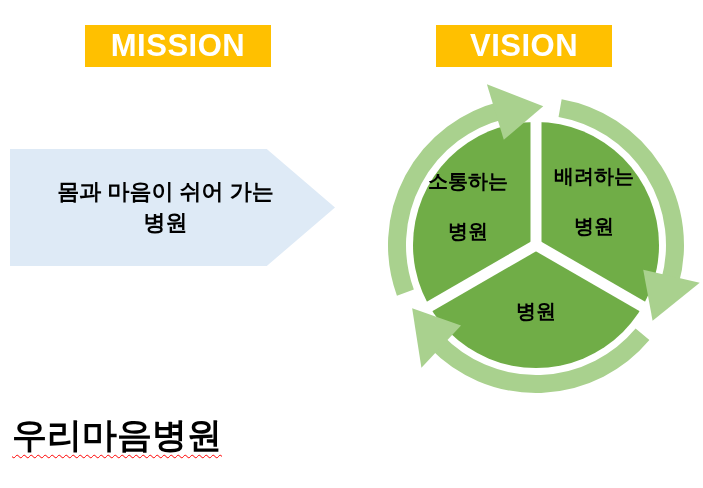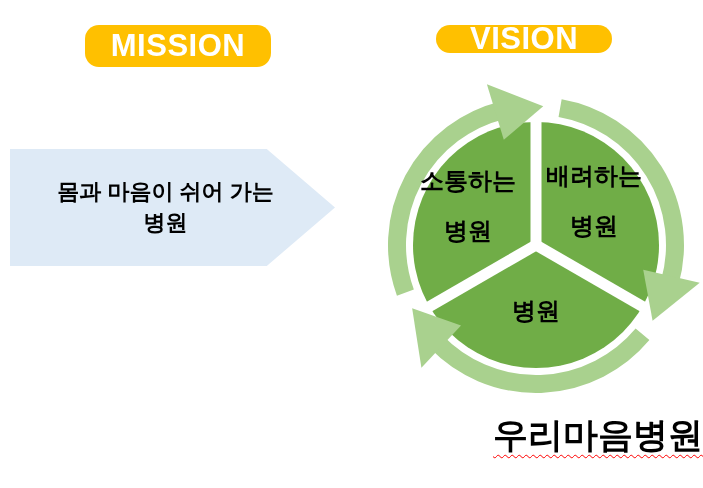--- a/index.html
+++ b/index.html
@@ -15,24 +15,23 @@
   .badge {
     position: absolute;
     background: #FFC000;
     color: #ffffff;
     font-weight: bold;
     font-size: 31px;
     display: flex;
     align-items: center;
     justify-content: center;
     letter-spacing: 0.5px;
-    border-radius: 14px;
   }
   .badge.mission { left: 85px; top: 25px; width: 186px; height: 42px; }
-  .badge.vision  { left: 436px; top: 25px; width: 176px; height: 28px; }
+  .badge.vision  { left: 436px; top: 25px; width: 176px; height: 42px; }
 
   .mission-arrow {
     position: absolute;
     left: 10px; top: 149px;
     width: 325px; height: 117px;
     background: #DEEAF6;
     clip-path: polygon(0 0, 79% 0, 100% 50%, 79% 100%, 0 100%);
     display: flex;
     flex-direction: column;
     align-items: center;
@@ -49,34 +48,34 @@
     position: absolute;
     left: 366px; top: 75px;
     width: 340px; height: 340px;
   }
 
   .seg-label {
     position: absolute;
     width: 160px;
     text-align: center;
     font-weight: bold;
-    font-size: 24px;
+    font-size: 20px;
     color: #000;
   }
   .seg-label .line { line-height: 22px; }
   .seg-label .line + .line { margin-top: 28px; }
   .seg-label.seg-left   { left: 388px; top: 170px; }
   .seg-label.seg-right  { left: 514px; top: 165px; }
   .seg-label.seg-bottom { left: 456px; top: 300px; }
 
   .hospital-title {
     position: absolute;
-    left: 0; right: 0;
+    left: 12px; right: 0;
     top: 412px;
-    text-align: right;
+    text-align: left;
     font-size: 35px;
     font-weight: bold;
   }
   .hospital-title span {
     text-decoration: underline;
     text-decoration-style: wavy;
     text-decoration-color: #FF0000;
     text-decoration-thickness: 1px;
     text-underline-offset: 7px;
   }

